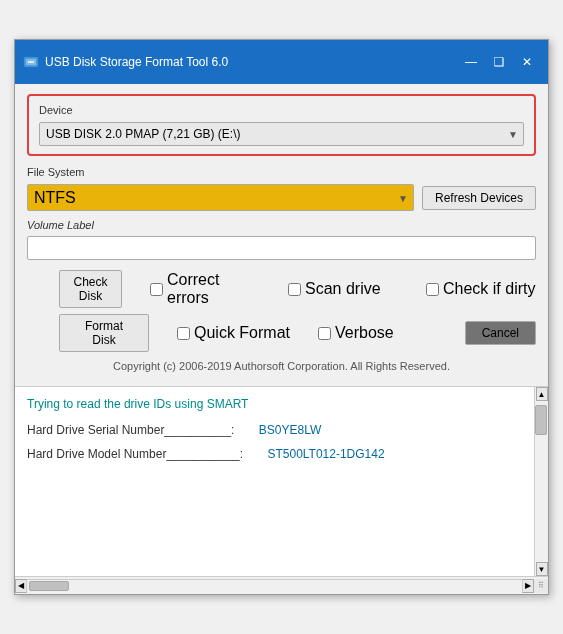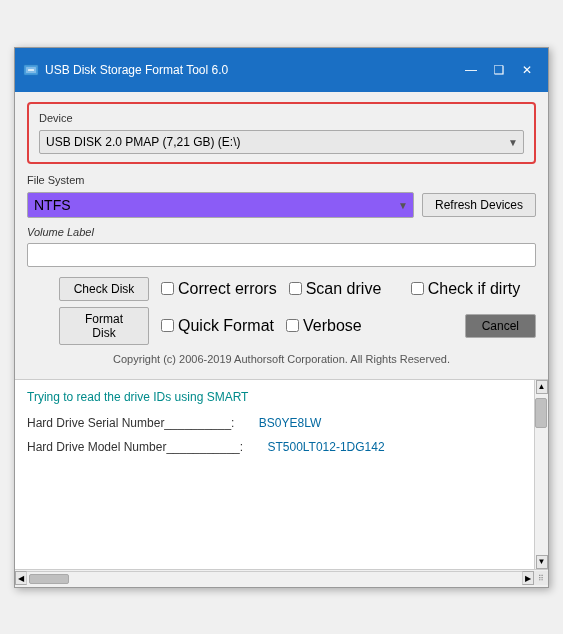--- a/index.html
+++ b/index.html
@@ -99,25 +99,25 @@
       margin-bottom: 8px;
       gap: 8px;
     }
     .fs-select-wrapper {
       position: relative;
       flex: 1;
     }
     .fs-select {
       width: 100%;
       padding: 4px 24px 4px 6px;
-      background: #8b5cf6;
+      background: #eab308;
       border: 1px solid #aaa;
       border-radius: 2px;
       appearance: none;
-      font-size: 14px;
+      font-size: 16px;
       color: #000;
       cursor: pointer;
     }
     .refresh-btn {
       padding: 4px 12px;
       background: #e8e8e8;
       border: 1px solid #aaa;
       border-radius: 2px;
       font-size: 12px;
       cursor: pointer;
@@ -128,21 +128,21 @@
       padding: 4px 6px;
       border: 1px solid #aaa;
       border-radius: 2px;
       font-size: 12px;
       background: white;
       margin-bottom: 10px;
     }
     .check-row {
       display: flex;
       align-items: center;
-      gap: 0;
+      gap: 16px;
       margin-bottom: 6px;
       padding-left: 32px;
     }
     .check-disk-btn, .format-disk-btn {
       padding: 4px 12px;
       background: #e8e8e8;
       border: 1px solid #aaa;
       border-radius: 2px;
       font-size: 12px;
       cursor: pointer;

